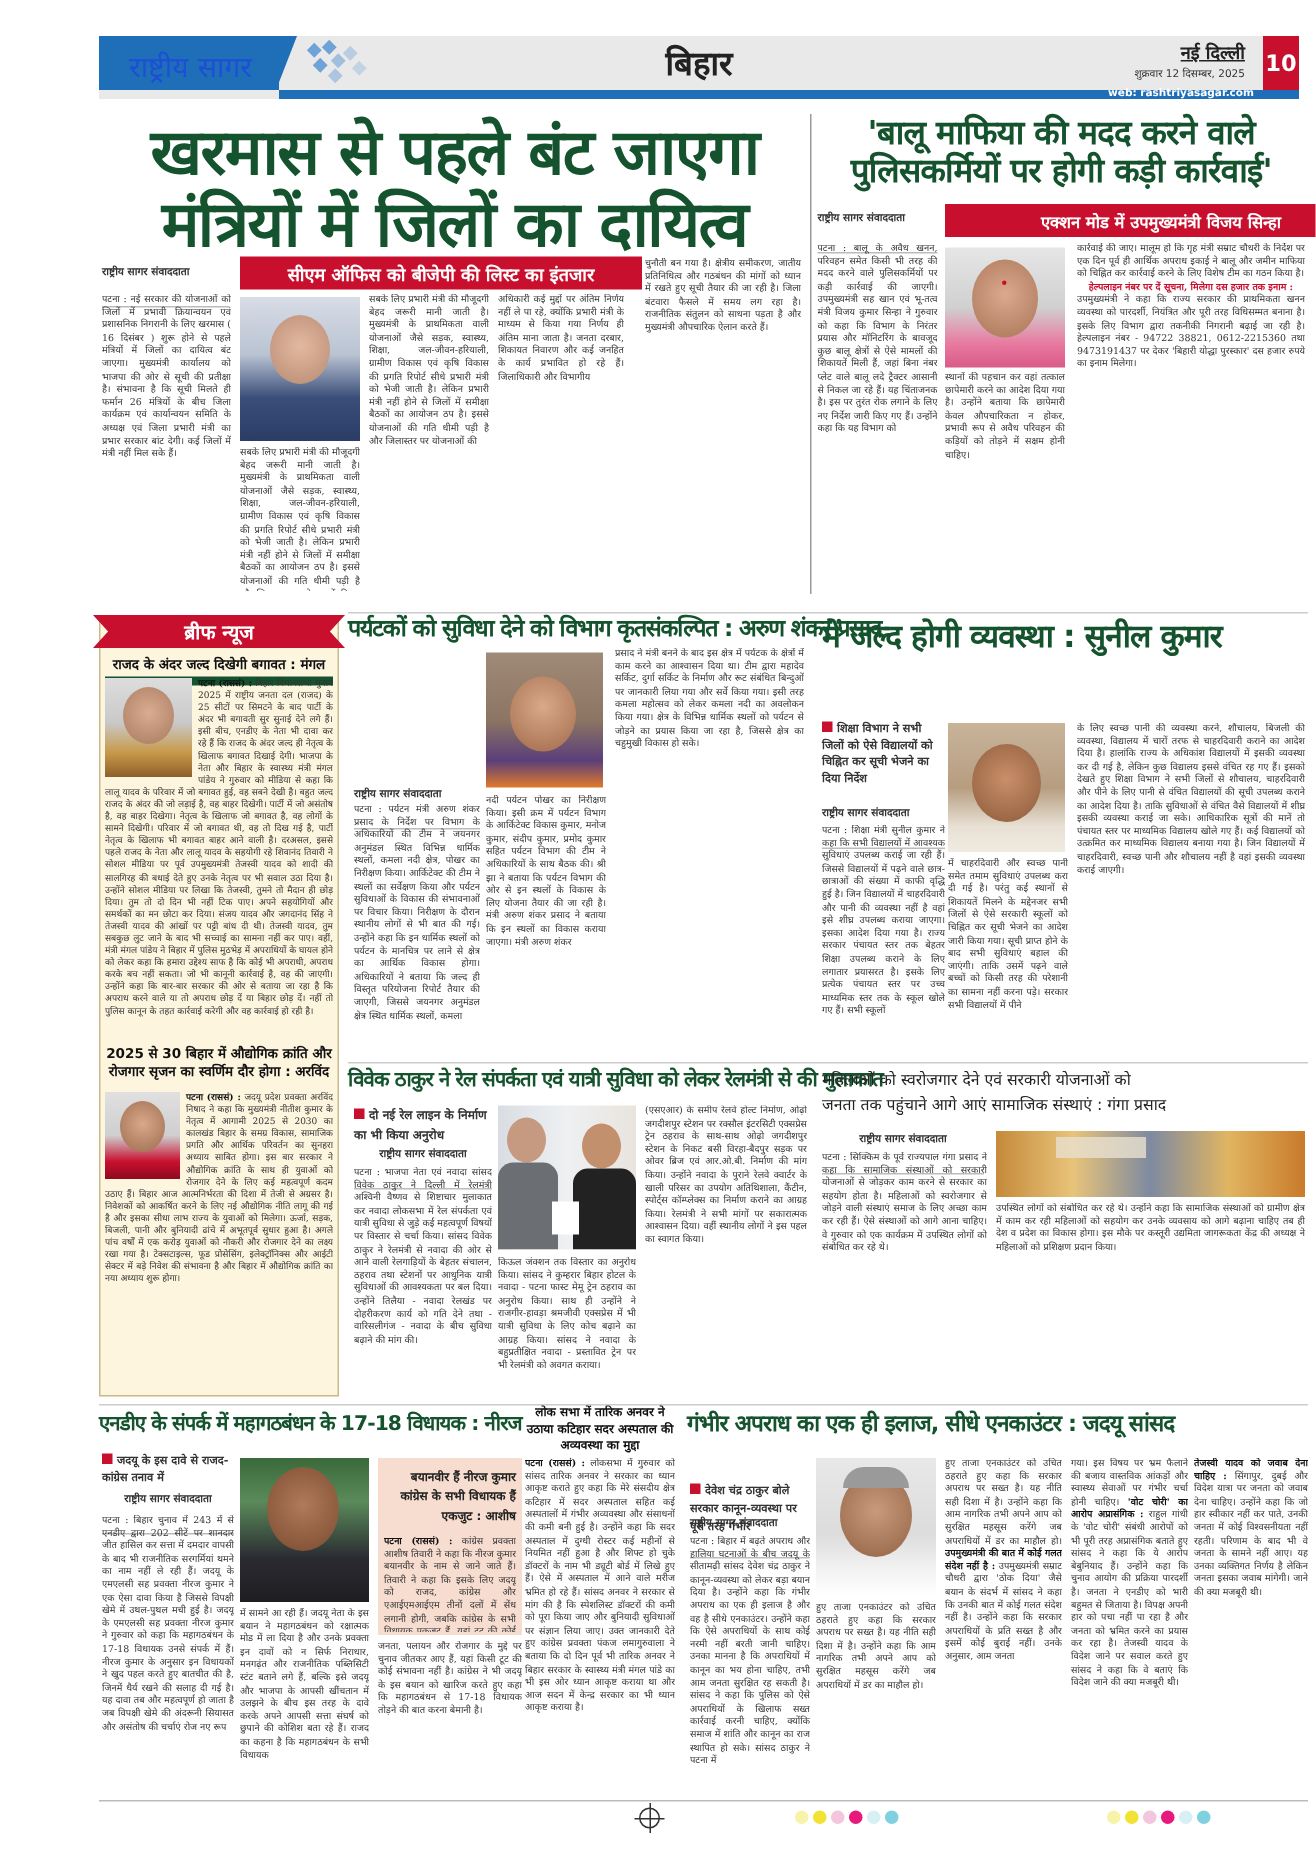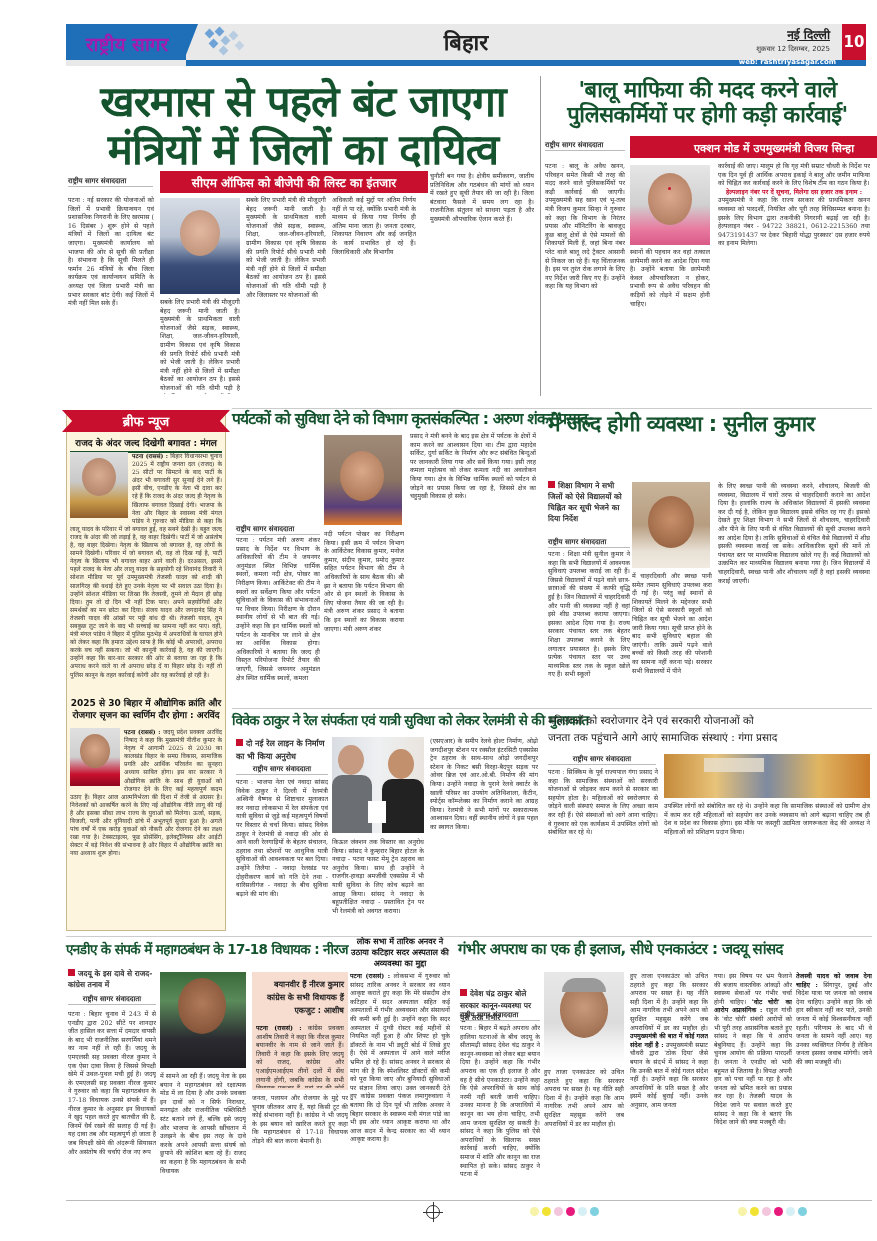--- a/index.html
+++ b/index.html
@@ -3,34 +3,34 @@
 <meta charset="utf-8">
 <style>
 *{box-sizing:border-box;margin:0;padding:0}
 html,body{width:877px;height:1241px;background:#fff;overflow:hidden}
 body{font-family:"DejaVu Sans","Liberation Sans",sans-serif;color:#222;position:relative}
 .abs{position:absolute}
 .page{position:absolute;left:0;top:0;width:877px;height:1241px}
 
 .mast{left:66px;top:24px;width:800px;height:42px;background:#e9e9e9}
 .mast-blue{left:0;top:0;width:120px;height:36px;background:#1f6fb8}
-.mast-logo{left:0;top:0;width:122px;height:40px;color:#a21caf;font-weight:bold;font-size:19px;display:flex;align-items:center;justify-content:center;font-family:"DejaVu Serif",serif}
+.mast-logo{left:0;top:0;width:122px;height:40px;color:#1d4ed8;font-weight:normal;font-size:19px;display:flex;align-items:center;justify-content:center;font-family:"DejaVu Serif",serif}
 .mast-slant{left:118px;top:0;width:0;height:0;border-top:36px solid #1f6fb8;border-right:14px solid transparent}
 .mast-dots{left:140px;top:4px;width:50px;height:28px}
 .mast-dots span{position:absolute;width:7px;height:7px;background:#6fa3d8;transform:rotate(45deg)}
 .mast-section{left:300px;top:2px;width:200px;text-align:center;font-size:22px;font-weight:bold;color:#222}
 .mast-city{left:634px;top:2px;width:130px;text-align:right;font-size:12px;font-weight:bold;color:#222}
 .mast-date{left:600px;top:20px;width:164px;text-align:right;font-size:7px;color:#333}
 .mast-num{left:776px;top:0;width:24px;height:36px;background:#c8102e;color:#fff;font-weight:bold;font-size:15px;display:flex;align-items:center;justify-content:center}
 .mast-bar{left:120px;top:36px;width:680px;height:6px;background:#1f6fb8}
 .mast-web{left:560px;top:34px;width:210px;text-align:right;font-size:7px;color:#fff;font-weight:bold}
 
 .h-big{font-family:"DejaVu Sans",sans-serif;font-weight:bold;color:#14532d;line-height:1.05;letter-spacing:-1px}
 .redbar{background:#c8102e;color:#fff;font-weight:bold;display:flex;align-items:center;justify-content:center;white-space:nowrap}
-.byline{font-size:7px;font-weight:bold;color:#333;border-bottom:1px solid #bbb;padding-bottom:1px}
+.byline{font-size:7px;font-weight:bold;color:#333;border-bottom:1px solid #bbb;padding-bottom:19px}
 .txt{font-size:6.3px;line-height:8.6px;color:#333;text-align:justify;overflow:hidden;font-family:"DejaVu Serif",serif}
 .txt b{color:#111}
 .photo{overflow:hidden}
 .rule{background:#999}
 .sub{font-weight:bold;color:#333;font-size:8px;line-height:12px}
 .bullet{display:inline-block;width:7px;height:7px;background:#c8102e;margin-right:3px}
 .hl-red{color:#c8102e;font-weight:bold}
 .regmark{left:426px;top:1205px;width:14px;height:14px;border:1px solid #333;border-radius:50%}
 .regmark:before{content:"";position:absolute;left:-4px;top:6px;width:20px;height:1px;background:#333}
 .regmark:after{content:"";position:absolute;left:6px;top:-4px;width:1px;height:20px;background:#333}
@@ -93,21 +93,21 @@
     <span>कार्रवाई की जाए। मालूम हो कि गृह मंत्री सम्राट चौधरी के निर्देश पर एक दिन पूर्व ही आर्थिक अपराध इकाई ने बालू और जमीन माफिया को चिह्नित कर कार्रवाई करने के लिए विशेष टीम का गठन किया है।</span>
     <div class="hl-red" style="text-align:center">हेल्पलाइन नंबर पर दें सूचना, मिलेगा दस हजार तक इनाम :</div>
     <span>उपमुख्यमंत्री ने कहा कि राज्य सरकार की प्राथमिकता खनन व्यवस्था को पारदर्शी, नियंत्रित और पूरी तरह विधिसम्मत बनाना है। इसके लिए विभाग द्वारा तकनीकी निगरानी बढ़ाई जा रही है। हेल्पलाइन नंबर - 94722 38821, 0612-2215360 तथा 9473191437 पर देकर 'बिहारी योद्धा पुरस्कार' दस हजार रुपये का इनाम मिलेगा।</span>
   </div>
   <div class="abs rule" style="left:540px;top:76px;width:1px;height:320px"></div>
 
   <div class="abs" style="left:66px;top:413px;width:160px;height:518px;background:#fdf5de;border:1px solid #c9b98a"></div>
   <div class="abs redbar" style="left:62px;top:410px;width:168px;height:22px;font-size:13px;clip-path:polygon(0 0,100% 0,94% 50%,100% 100%,0 100%,6% 50%)">
     <span>ब्रीफ न्यूज</span>
   </div>
-  <div class="abs" style="left:70px;top:436px;width:152px;font-size:9px;font-weight:bold;color:#111;text-align:center;border-bottom:2px solid #14532d;padding-bottom:2px">राजद के अंदर जल्द दिखेगी बगावत : मंगल</div>
+  <div class="abs" style="left:70px;top:436px;width:152px;font-size:9px;font-weight:bold;color:#111;text-align:center;border-bottom:6px solid #14532d;padding-bottom:2px">राजद के अंदर जल्द दिखेगी बगावत : मंगल</div>
   <div class="abs photo" style="left:70px;top:452px;width:58px;height:66px;background:linear-gradient(180deg,#ddd 0%,#c9c9c9 45%,#c79a4a 75%,#8f5e2a 100%)">
     <div style="position:absolute;left:12px;top:6px;width:34px;height:38px;border-radius:50%;background:radial-gradient(circle at 50% 45%,#d9ad92,#a87a60)"></div>
   </div>
   <div class="abs txt" style="left:70px;top:452px;width:152px;height:234px;font-size:6px;line-height:8.1px">
     <div style="float:left;width:62px;height:68px"></div>
     <b>पटना (राससं) :</b> <span>बिहार विधानसभा चुनाव 2025 में राष्ट्रीय जनता दल (राजद) के 25 सीटों पर सिमटने के बाद पार्टी के अंदर भी बगावती सुर सुनाई देने लगे हैं। इसी बीच, एनडीए के नेता भी दावा कर रहे हैं कि राजद के अंदर जल्द ही नेतृत्व के खिलाफ बगावत दिखाई देगी। भाजपा के नेता और बिहार के स्वास्थ्य मंत्री मंगल पांडेय ने गुरुवार को मीडिया से कहा कि लालू यादव के परिवार में जो बगावत हुई, वह सबने देखी है। बहुत जल्द राजद के अंदर की जो लड़ाई है, वह बाहर दिखेगी। पार्टी में जो असंतोष है, वह बाहर दिखेगा। नेतृत्व के खिलाफ जो बगावत है, वह लोगों के सामने दिखेगी। परिवार में जो बगावत थी, वह तो दिख गई है, पार्टी नेतृत्व के खिलाफ भी बगावत बाहर आने वाली है। दरअसल, इससे पहले राजद के नेता और लालू यादव के सहयोगी रहे शिवानंद तिवारी ने सोशल मीडिया पर पूर्व उपमुख्यमंत्री तेजस्वी यादव को शादी की सालगिरह की बधाई देते हुए उनके नेतृत्व पर भी सवाल उठा दिया है। उन्होंने सोशल मीडिया पर लिखा कि तेजस्वी, तुमने तो मैदान ही छोड़ दिया। तुम तो दो दिन भी नहीं टिक पाए। अपने सहयोगियों और समर्थकों का मन छोटा कर दिया। संजय यादव और जगदानंद सिंह ने तेजस्वी यादव की आंखों पर पट्टी बांध दी थी। तेजस्वी यादव, तुम सबकुछ लुट जाने के बाद भी सच्चाई का सामना नहीं कर पाए। वहीं, मंत्री मंगल पांडेय ने बिहार में पुलिस मुठभेड़ में अपराधियों के घायल होने को लेकर कहा कि हमारा उद्देश्य साफ है कि कोई भी अपराधी, अपराध करके बच नहीं सकता। जो भी कानूनी कार्रवाई है, वह की जाएगी। उन्होंने कहा कि बार-बार सरकार की ओर से बताया जा रहा है कि अपराध करने वाले या तो अपराध छोड़ दें या बिहार छोड़ दें। नहीं तो पुलिस कानून के तहत कार्रवाई करेगी और वह कार्रवाई हो रही है।</span>
   </div>
   <div class="abs" style="left:70px;top:697px;width:152px;font-size:9px;font-weight:bold;color:#111;text-align:center;line-height:12px">2025 से 30 बिहार में औद्योगिक क्रांति और रोजगार सृजन का स्वर्णिम दौर होगा : अरविंद</div>
   <div class="abs photo" style="left:70px;top:728px;width:50px;height:58px;background:linear-gradient(180deg,#e0e0e0 0%,#cfcfcf 50%,#c8102e 80%,#8f0a20 100%)">
     <div style="position:absolute;left:10px;top:6px;width:30px;height:34px;border-radius:50%;background:radial-gradient(circle at 50% 45%,#d9a88a,#9c6a4d)"></div>

